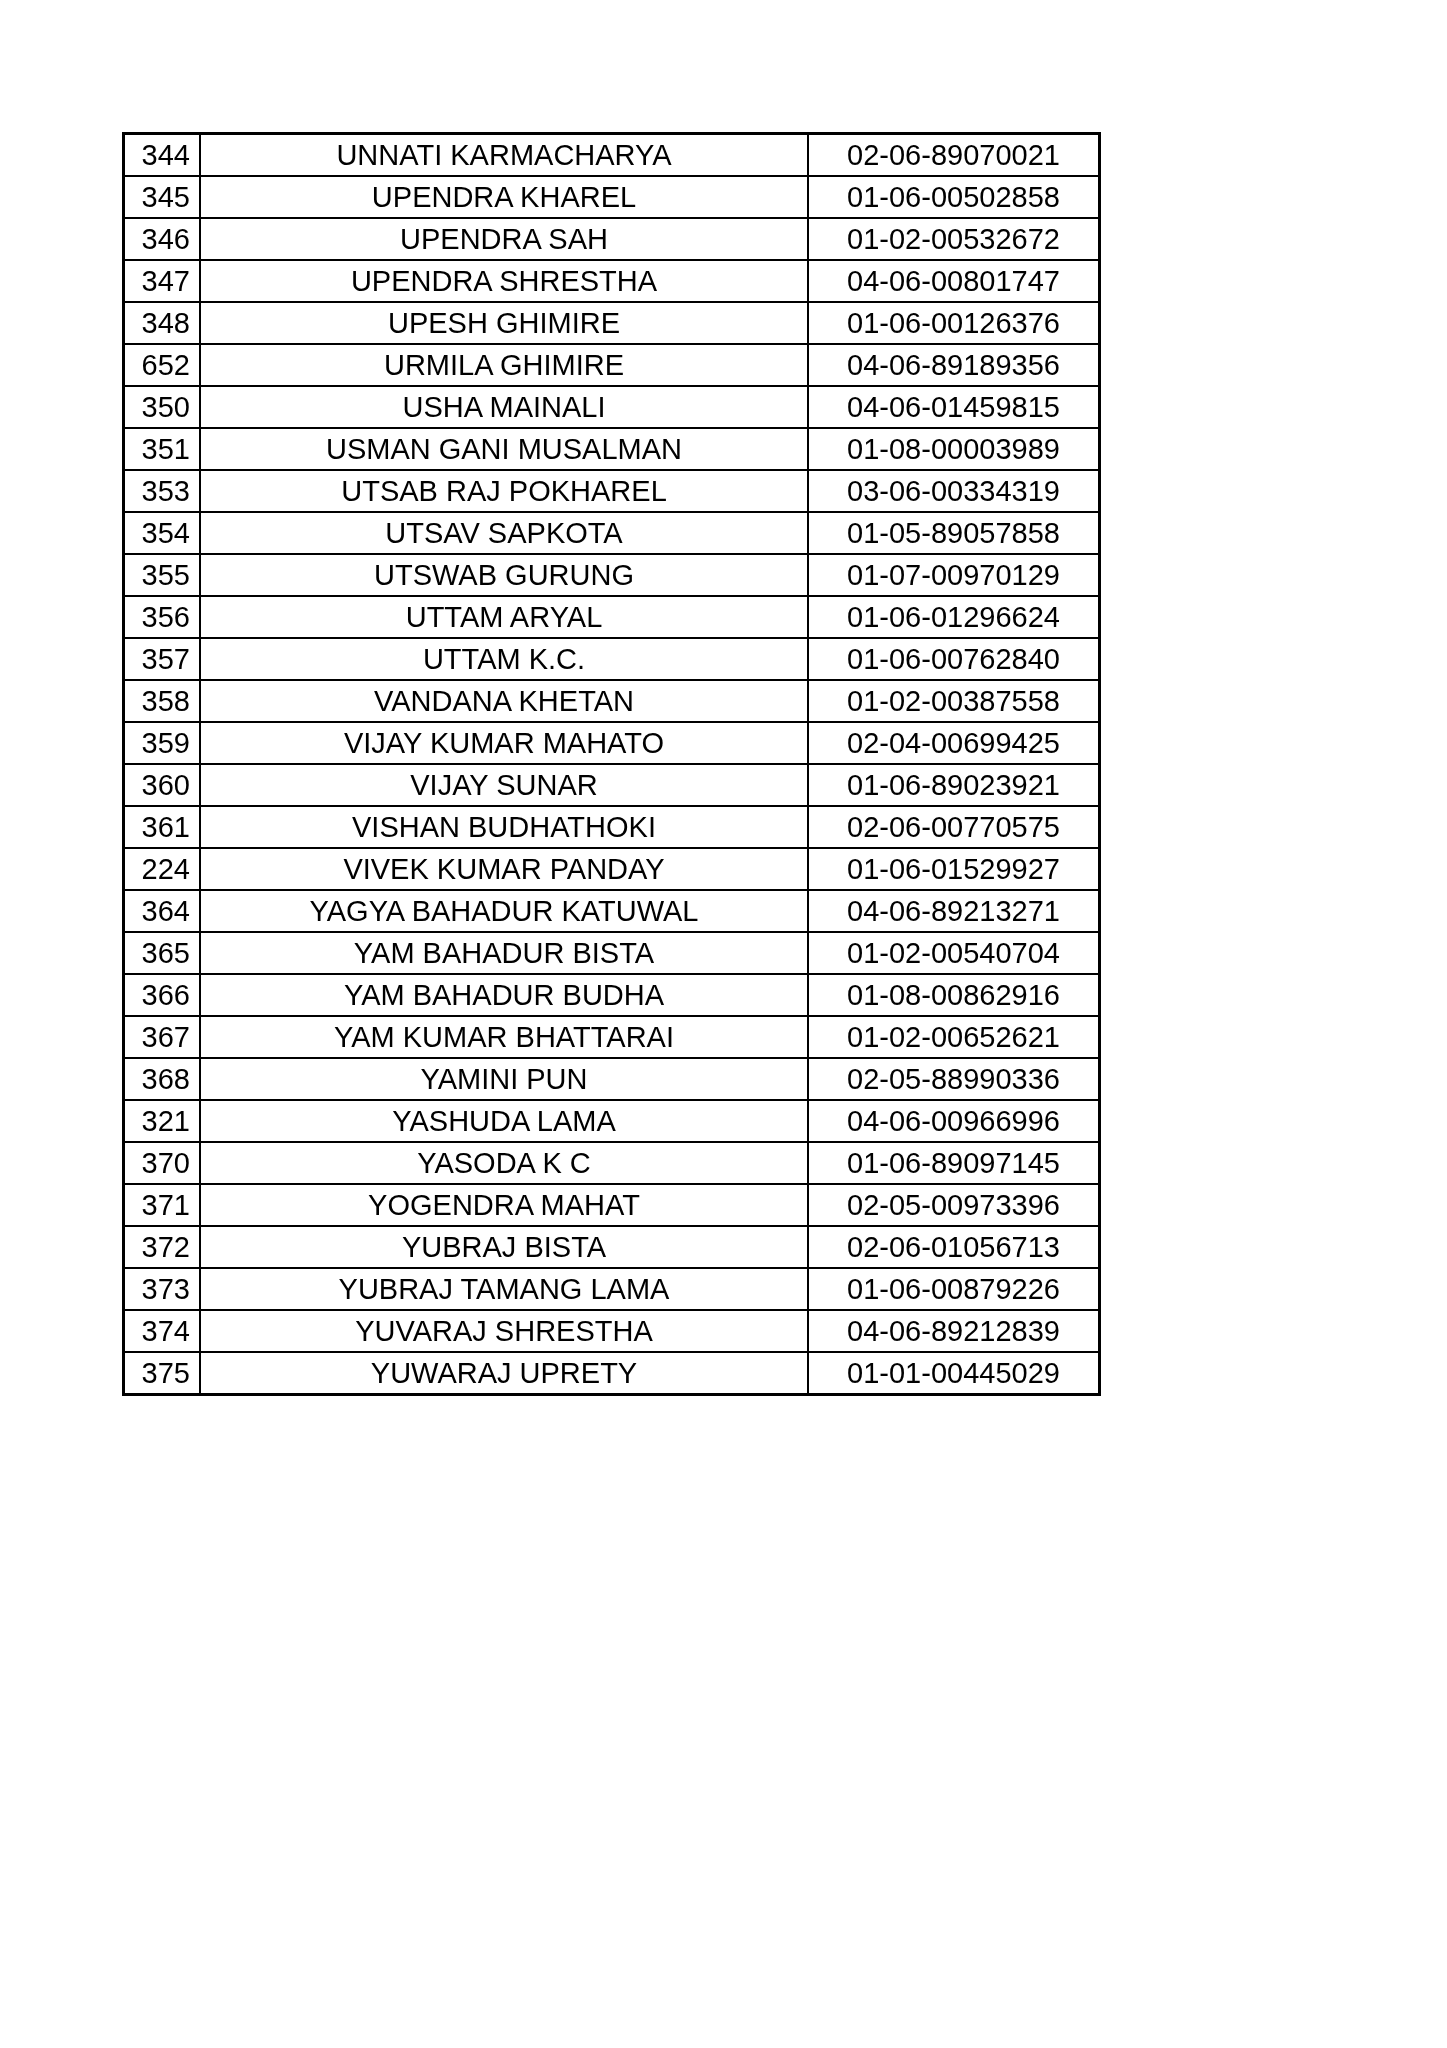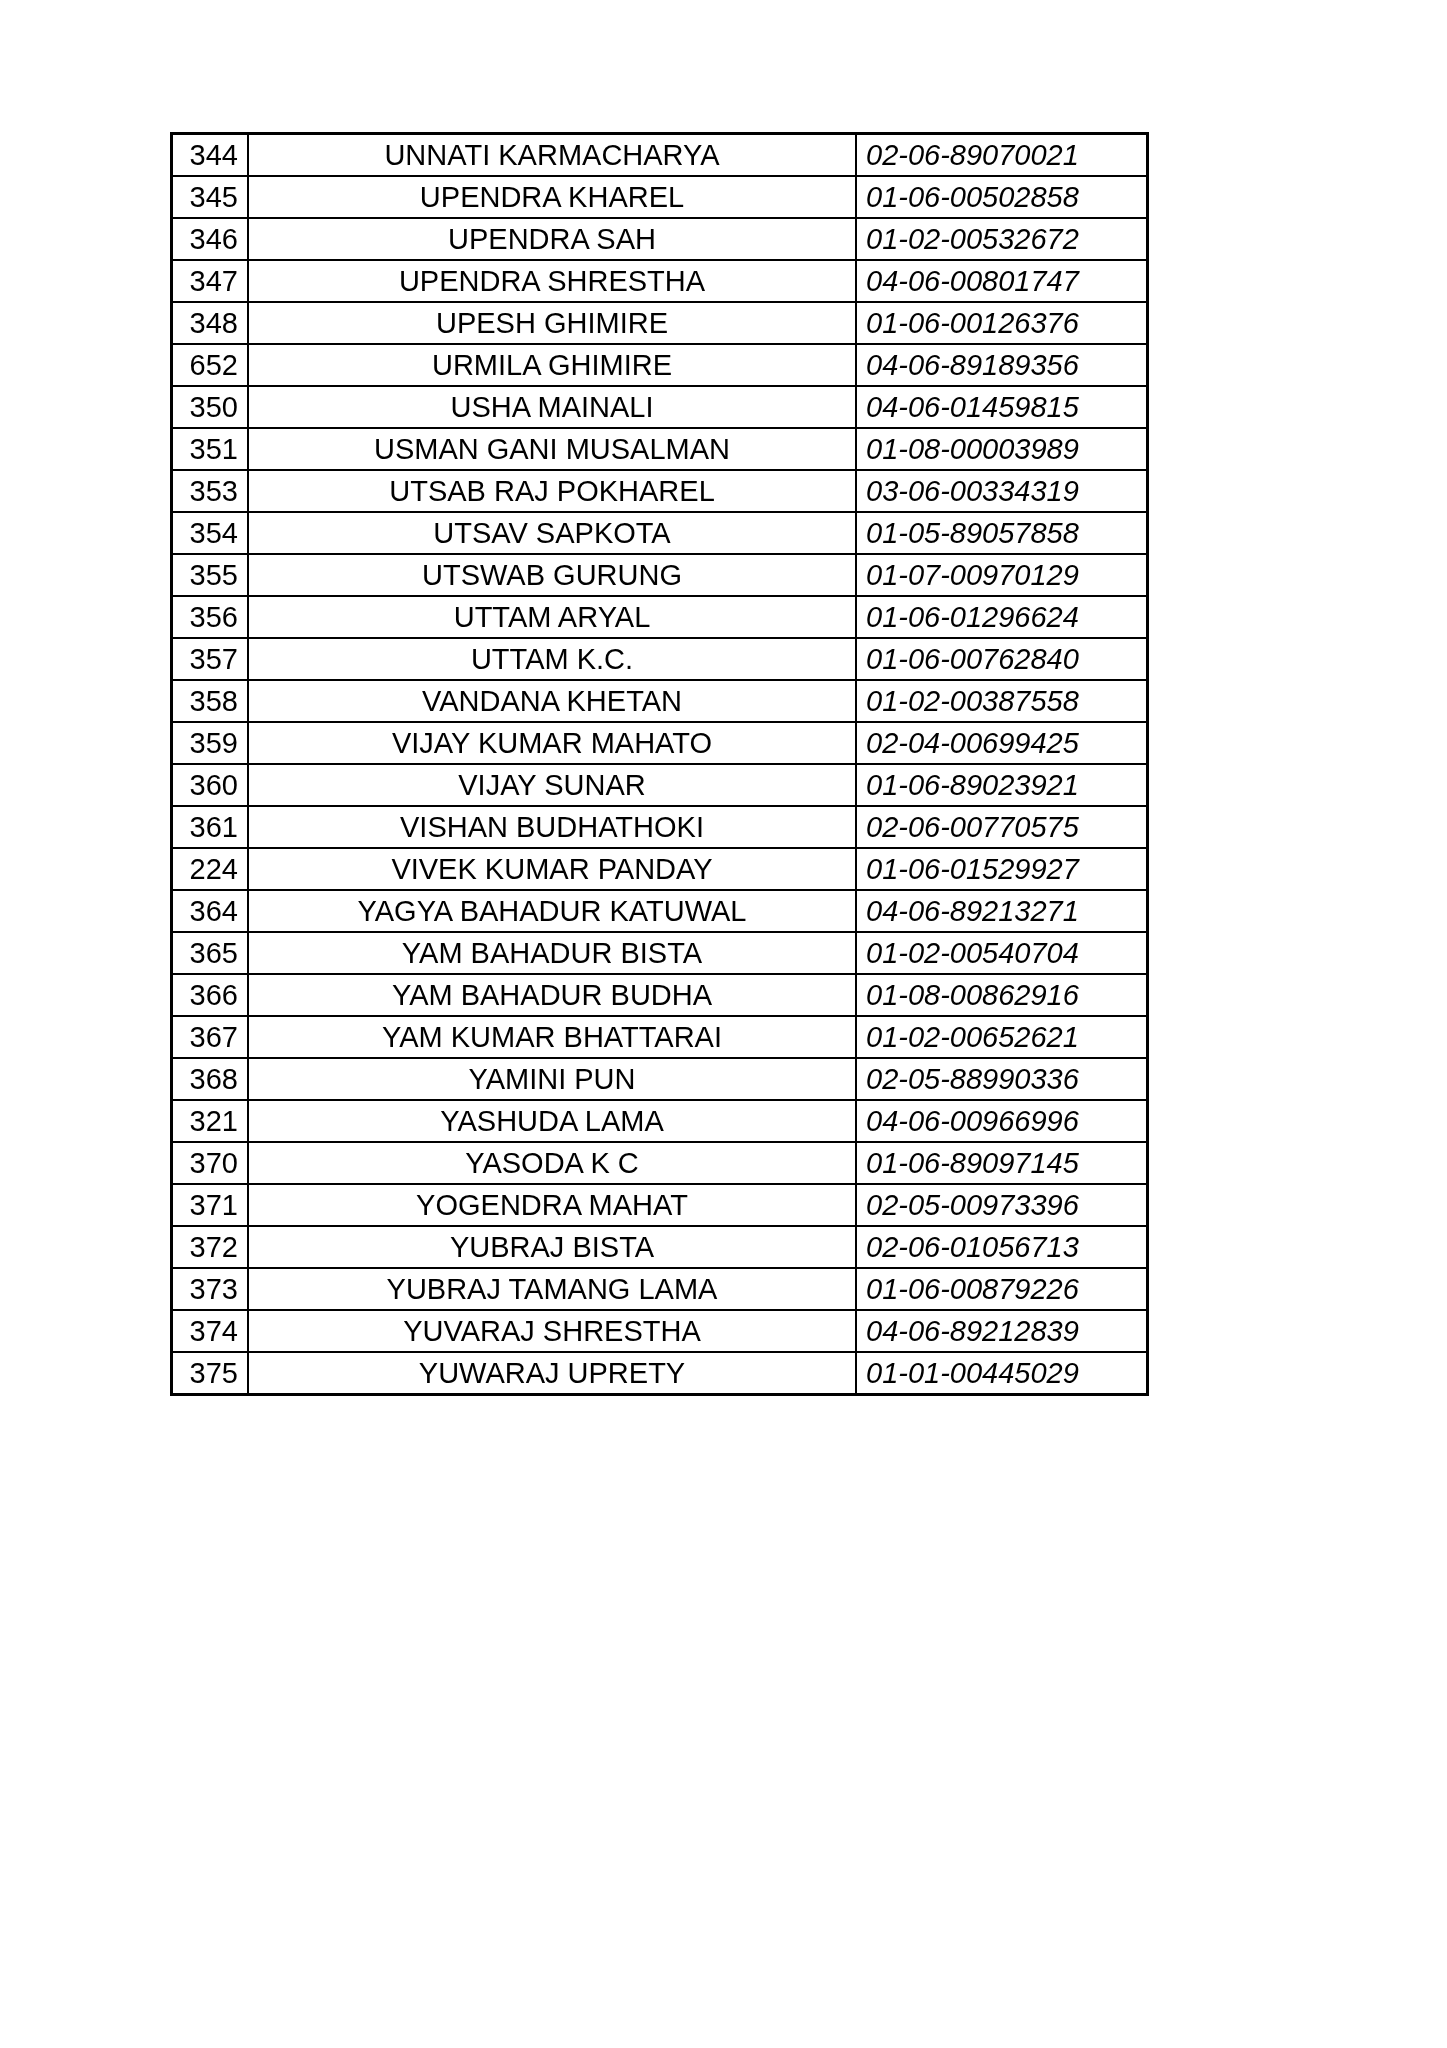--- a/index.html
+++ b/index.html
@@ -12,21 +12,20 @@
     position: relative;
     width: 1447px;
     height: 2048px;
     background: #ffffff;
     overflow: hidden;
   }
   .sheet {
     position: absolute;
     left: 122px;
     top: 132px;
-    margin-left: 48px;
   }
   table.roster {
     border-collapse: collapse;
     table-layout: fixed;
     border: 3px solid #000000;
   }
   table.roster td {
     border: 2px solid #000000;
     height: 40px;
     font-size: 29px;
@@ -41,22 +40,21 @@
     width: 56px;
     text-align: right;
     padding-right: 11px;
   }
   td.col-name {
     width: 588px;
     text-align: center;
   }
   td.col-id {
     width: 271px;
-    text-align: left;
-    font-style: italic;
+    text-align: center;
   }
 </style>
 </head>
 <body>
 
 <div class="page">
   <div class="sheet">
     <table class="roster">
       <tbody id="roster-body">
           <tr>

